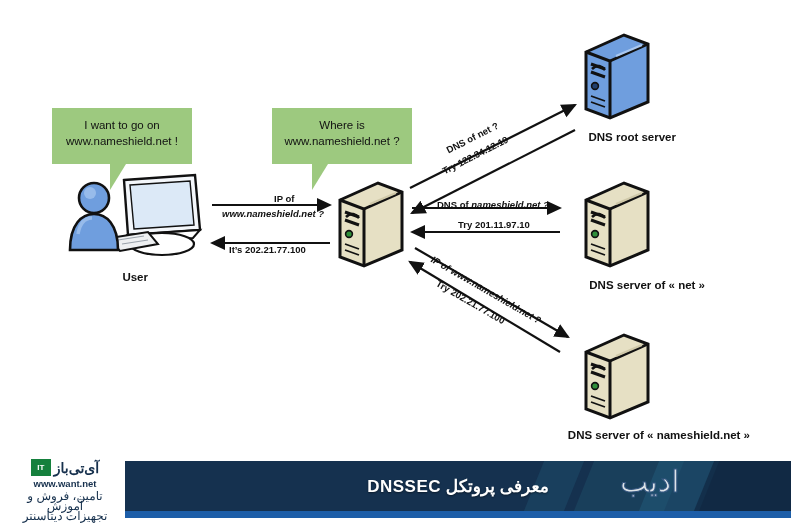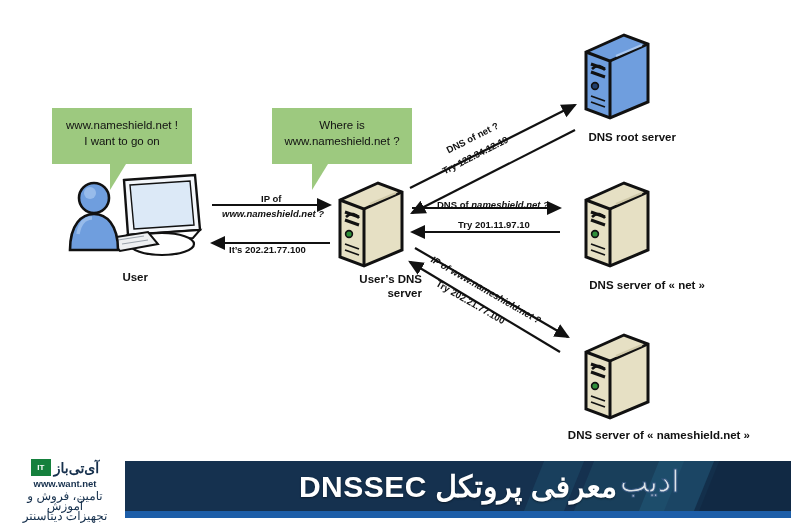--- a/index.html
+++ b/index.html
@@ -67,21 +67,21 @@
   #bannerwrap{
     position:absolute;left:125px;top:6px;width:666px;height:50px;overflow:hidden;
     background:#15314f;
   }
   #bannerwrap .shard{position:absolute;top:-20px;height:110px;width:90px;background:#1d4a66;opacity:.55;transform:skewX(-22deg);}
   #bannerwrap .shard.s2{background:#24607f;opacity:.45;}
   #bannerwrap .shard.s3{background:#0f2740;opacity:.7;}
   #bannertext{
     position:absolute;left:0;top:0;width:666px;height:50px;
     display:flex;align-items:center;justify-content:center;
-    color:#ffffff;font-size:30px;font-weight:bold;letter-spacing:.5px;
+    color:#ffffff;font-size:17px;font-weight:bold;letter-spacing:.5px;
     direction:rtl;
     text-shadow:0 1px 2px rgba(0,0,0,.45);
   }
   #bannerbar{position:absolute;left:125px;top:56px;width:666px;height:7px;background:#1d5ea8;}
 
   #logo{position:absolute;left:10px;top:4px;width:110px;height:60px;text-align:center;}
   #logorow{display:flex;align-items:center;justify-content:center;gap:3px;direction:rtl;}
   #logobadge{
     width:20px;height:17px;background:#15803d;color:#fff;font-size:8px;
     display:flex;align-items:center;justify-content:center;font-weight:bold;
@@ -116,22 +116,22 @@
     <line x1="575" y1="130" x2="412" y2="213" stroke="#111" stroke-width="2.2" marker-end="url(#ah)"></line>
 
     <line x1="412" y1="208" x2="560" y2="208" stroke="#111" stroke-width="2.2" marker-end="url(#ah)"></line>
     <line x1="560" y1="232" x2="412" y2="232" stroke="#111" stroke-width="2.2" marker-end="url(#ah)"></line>
 
     <line x1="415" y1="248" x2="568" y2="337" stroke="#111" stroke-width="2.2" marker-end="url(#ah)"></line>
     <line x1="560" y1="352" x2="410" y2="262" stroke="#111" stroke-width="2.2" marker-end="url(#ah)"></line>
   </svg>
 
   <div class="bubble" style="left:52px;top:108px;width:140px;height:56px;">
+    <span class="bubble-line">I want to go on</span>
     <span class="bubble-line">www.nameshield.net !</span>
-    <span class="bubble-line">I want to go on</span>
     <span class="tail" style="left:58px;top:56px;"></span>
   </div>
 
   <div class="bubble" style="left:272px;top:108px;width:140px;height:56px;">
     <span class="bubble-line">Where is</span>
     <span class="bubble-line">www.nameshield.net ?</span>
     <span class="tail" style="left:40px;top:56px;"></span>
   </div>
 
   <div class="dev" style="left:62px;top:172px;width:150px;height:95px;">
@@ -160,24 +160,20 @@
       <path d="M8 22 L46 5 L70 14 L70 72 L32 88 L8 79 Z" fill="#e6e0c4" stroke="#111" stroke-width="3"></path>
       <path d="M8 22 L32 31 L32 88" fill="none" stroke="#111" stroke-width="3"></path>
       <path d="M32 31 L70 14" fill="none" stroke="#111" stroke-width="3"></path>
       <path d="M13 34 L27 39 M13 42 L27 47" stroke="#111" stroke-width="3" fill="none"></path>
       <path d="M14 39 C19 34 24 36 27 40" stroke="#111" stroke-width="2.6" fill="none"></path>
       <circle cx="17" cy="56" r="3.4" fill="#2f8f3a" stroke="#111" stroke-width="1.6"></circle>
       <path d="M13 66 L27 71 M13 72 L27 77" stroke="#111" stroke-width="1.8"></path>
       <path d="M38 26 L64 15" stroke="#cfc8a8" stroke-width="2"></path>
     </svg>
   </div>
-  <div class="nodelabel" style="left:318px;top:272px;width:104px;">
-    <span>User’s DNS</span><br>
-    <span>server</span>
-  </div>
 
   <div class="dev" style="left:578px;top:30px;width:76px;height:92px;">
     <svg width="76" height="92" viewBox="0 0 76 92">
       <path d="M8 22 L46 5 L70 14 L70 72 L32 88 L8 79 Z" fill="#6f9ede" stroke="#111" stroke-width="3"></path>
       <path d="M8 22 L32 31 L32 88" fill="none" stroke="#111" stroke-width="3"></path>
       <path d="M32 31 L70 14" fill="none" stroke="#111" stroke-width="3"></path>
       <path d="M13 34 L27 39 M13 42 L27 47" stroke="#111" stroke-width="3" fill="none"></path>
       <path d="M14 39 C19 34 24 36 27 40" stroke="#111" stroke-width="2.6" fill="none"></path>
       <circle cx="17" cy="56" r="3.4" fill="#21406e" stroke="#111" stroke-width="1.6"></circle>
       <path d="M13 66 L27 71 M13 72 L27 77" stroke="#111" stroke-width="1.8"></path>
@@ -207,21 +203,21 @@
       <path d="M32 31 L70 14" fill="none" stroke="#111" stroke-width="3"></path>
       <path d="M13 34 L27 39 M13 42 L27 47" stroke="#111" stroke-width="3" fill="none"></path>
       <path d="M14 39 C19 34 24 36 27 40" stroke="#111" stroke-width="2.6" fill="none"></path>
       <circle cx="17" cy="56" r="3.4" fill="#2f8f3a" stroke="#111" stroke-width="1.6"></circle>
       <path d="M13 66 L27 71 M13 72 L27 77" stroke="#111" stroke-width="1.8"></path>
       <path d="M38 26 L64 15" stroke="#cfc8a8" stroke-width="2"></path>
     </svg>
   </div>
   <div class="nodelabel" style="left:505px;top:428px;width:245px;">DNS server of « nameshield.net »</div>
 
-  <div class="edgetext" style="left:261px;top:193px;">IP of</div>
+  <div class="edgetext" style="left:274px;top:193px;">IP of</div>
   <div class="edgetext ital" style="left:222px;top:208px;">www.nameshield.net ?</div>
   <div class="edgetext" style="left:229px;top:244px;">It’s 202.21.77.100</div>
 
   <div class="edgetext rot" style="left:447px;top:145px;transform:rotate(-27deg);">DNS of net ?</div>
   <div class="edgetext rot" style="left:443px;top:166px;transform:rotate(-27deg);">Try 122.34.12.19</div>
 
   <div class="edgetext" style="left:437px;top:199px;">
     <span>DNS of </span><span class="ital" style="font-style:italic;">nameshield.net ?</span>
   </div>
   <div class="edgetext" style="left:458px;top:219px;">Try 201.11.97.10</div>

